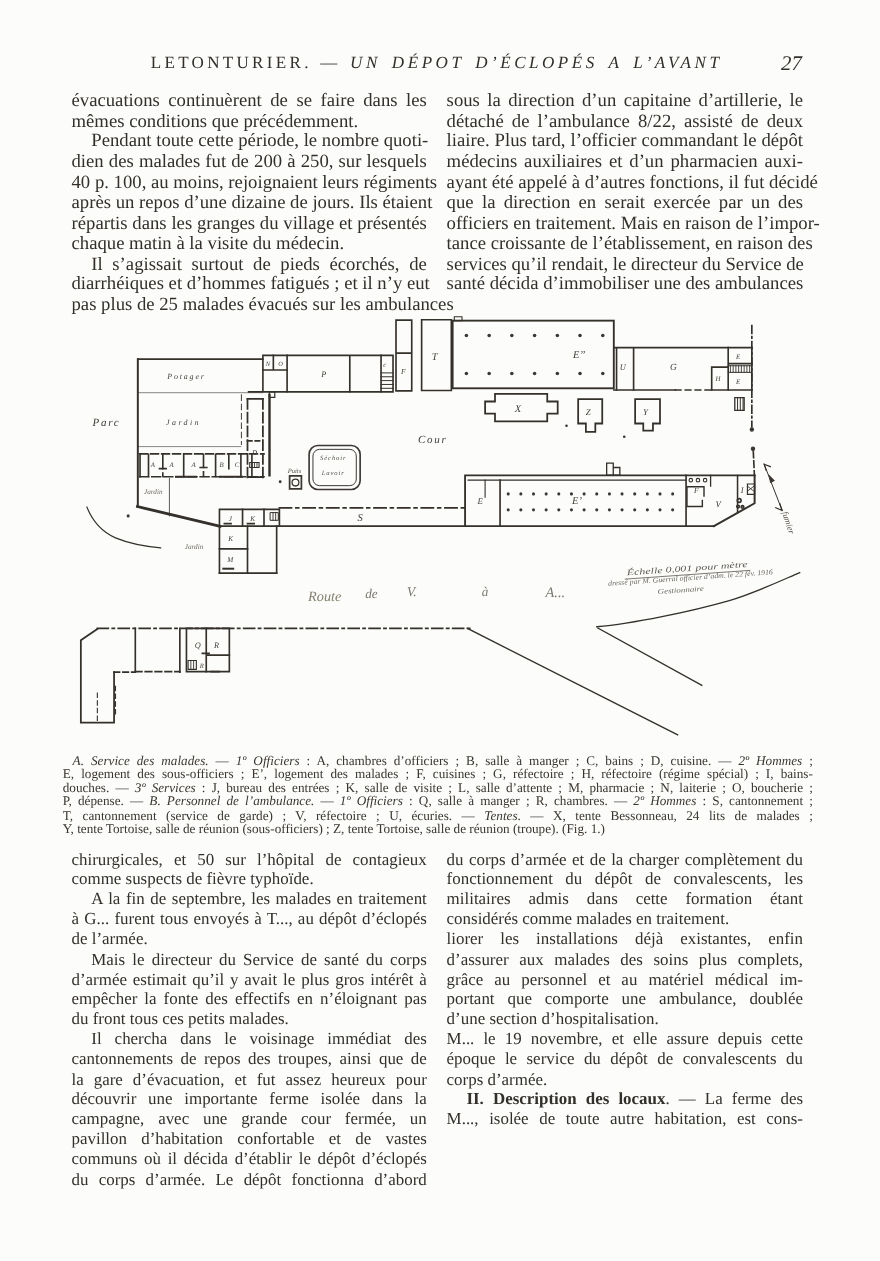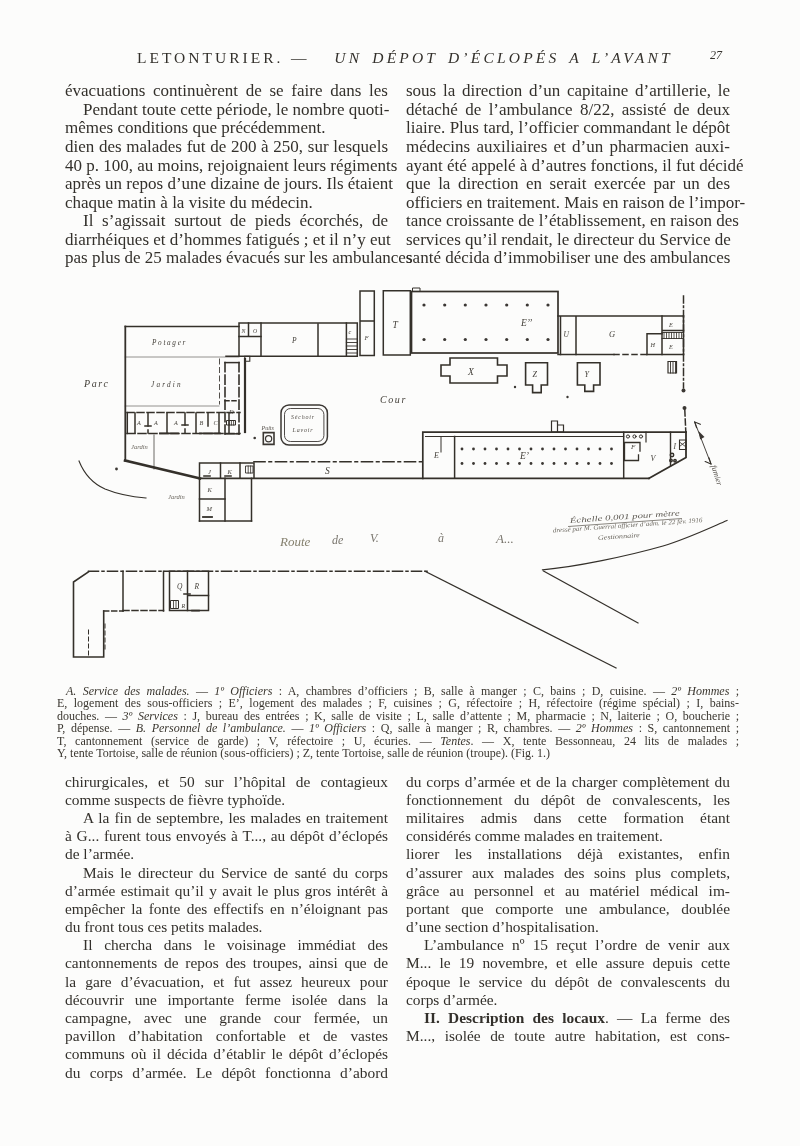--- a/index.html
+++ b/index.html
@@ -11,31 +11,32 @@
 .ind{text-indent:18px;}
 .top .ln{height:18.54px;line-height:18.54px;font-size:17px;}
 .bot .ln{height:18.2px;line-height:18.2px;font-size:15.4px;}
 .cap{position:absolute;left:57px;top:684.5px;width:682px;font-size:11.4px;color:#3a362f;}
 .cap .ln{height:12.55px;line-height:12.55px;font-size:12px;}
 i{font-style:italic;}
 </style>
 </head>
 <body>
 
-<div style="position:absolute;left:137px;top:49px;font-size:15.5px;white-space:nowrap;"><span style="letter-spacing:3px;">LETONTURIER.</span><span style="letter-spacing:0">&nbsp;&nbsp;</span>—<span style="letter-spacing:0">&nbsp;&nbsp;&nbsp;</span><i style="letter-spacing:3.2px;word-spacing:3px;margin-left:16px;">UN DÉPOT D’ÉCLOPÉS A L’AVANT</i></div>
-
-<div style="position:absolute;left:710px;top:48px;font-size:12px;font-style:italic;">27</div>
+<div style="position:absolute;left:137px;top:49px;font-size:15.5px;white-space:nowrap;"><span style="letter-spacing:3px;">LETONTURIER.</span><span style="letter-spacing:0">&nbsp;&nbsp;</span>—<span style="letter-spacing:0">&nbsp;&nbsp;&nbsp;</span><i style="letter-spacing:3.2px;word-spacing:3px;">UN DÉPOT D’ÉCLOPÉS A L’AVANT</i></div>
+
+<div style="position:absolute;left:710px;top:48px;font-size:19px;font-style:italic;">27</div>
 
 <div class="col top" style="left:65px;top:82.4px;width:323px;">
 <div class="ln">évacuations continuèrent de se faire dans les</div>
+<div class="ln end">mêmes conditions que précédemment.</div>
 <div class="ln ind">Pendant toute cette période, le nombre quoti-</div>
-<div class="ln end">mêmes conditions que précédemment.</div>
 <div class="ln">dien des malades fut de 200 à 250, sur lesquels</div>
 <div class="ln">40 p. 100, au moins, rejoignaient leurs régiments</div>
 <div class="ln">après un repos d’une dizaine de jours. Ils étaient</div>
+<div class="ln">répartis dans les granges du village et présentés</div>
 <div class="ln end">chaque matin à la visite du médecin.</div>
 <div class="ln ind">Il s’agissait surtout de pieds écorchés, de</div>
 <div class="ln">diarrhéiques et d’hommes fatigués ; et il n’y eut</div>
 <div class="ln">pas plus de 25 malades évacués sur les ambulances</div>
 </div>
 
 <div class="col top" style="left:406px;top:82.4px;width:324px;">
 <div class="ln">sous la direction d’un capitaine d’artillerie, le</div>
 <div class="ln">détaché de l’ambulance 8/22, assisté de deux</div>
 <div class="ln">liaire. Plus tard, l’officier commandant le dépôt</div>
@@ -400,19 +401,18 @@
 <div class="col bot" style="left:406px;top:772.6px;width:324px;">
 <div class="ln">du corps d’armée et de la charger complètement du</div>
 <div class="ln">fonctionnement du dépôt de convalescents, les</div>
 <div class="ln">militaires admis dans cette formation étant</div>
 <div class="ln end">considérés comme malades en traitement.</div>
 <div class="ln">liorer les installations déjà existantes, enfin</div>
 <div class="ln">d’assurer aux malades des soins plus complets,</div>
 <div class="ln">grâce au personnel et au matériel médical im-</div>
 <div class="ln">portant que comporte une ambulance, doublée</div>
 <div class="ln end">d’une section d’hospitalisation.</div>
-<div class="ln ind">L’ambulance nº 15 reçut l’ordre de venir aux</div>
 <div class="ln">M... le 19 novembre, et elle assure depuis cette</div>
 <div class="ln">époque le service du dépôt de convalescents du</div>
 <div class="ln end">corps d’armée.</div>
 <div class="ln ind"><b>II. Description des locaux</b>. — La ferme des</div>
 <div class="ln">M..., isolée de toute autre habitation, est cons-</div>
 </div>
 
 </body></html>

